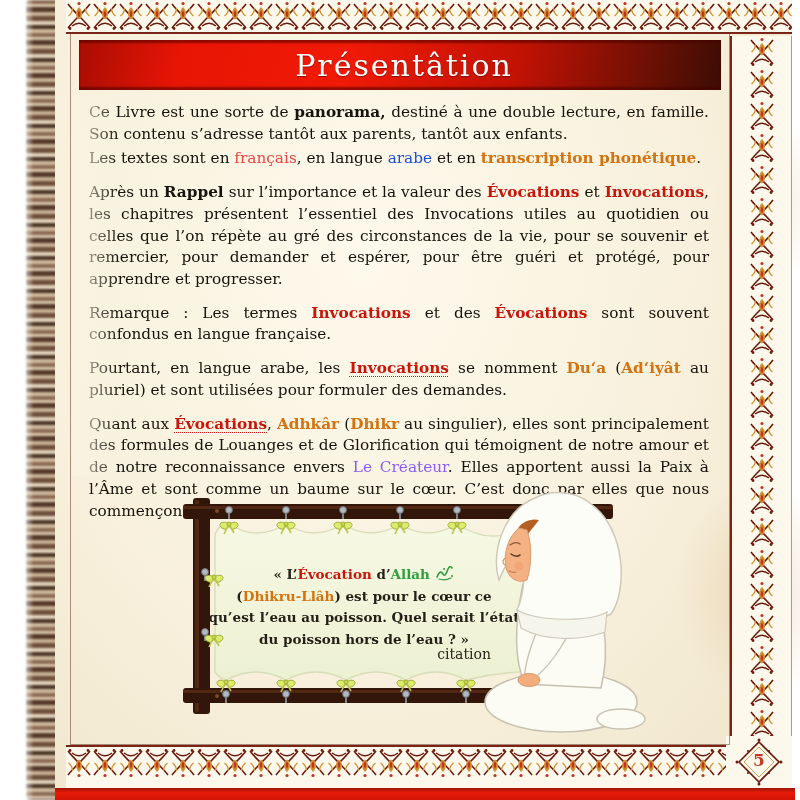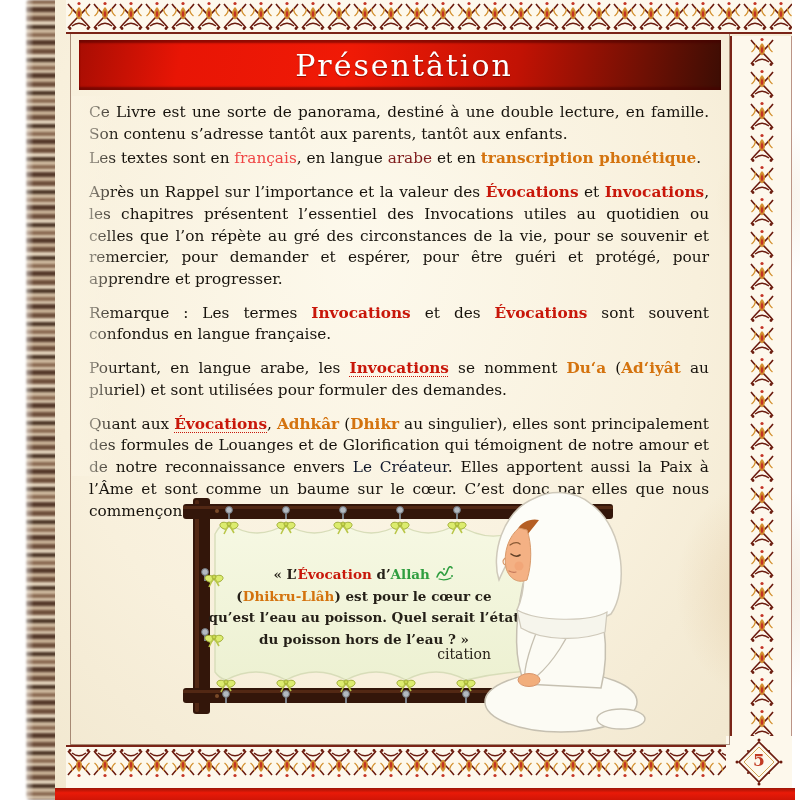--- a/index.html
+++ b/index.html
@@ -51,27 +51,27 @@
     box-shadow:inset 0 3px 2px rgba(70,0,0,.55), inset 0 -3px 2px rgba(70,0,0,.55);
     display:flex;align-items:center;justify-content:center;padding-left:8px;}
   .banner h1{color:#fff;font-weight:400;font-size:30px;letter-spacing:2px;
     text-shadow:0 1px 1px rgba(60,0,0,.5);}
 
   .body-text{padding:12px 20px 0 18px;font-size:15.3px;line-height:1.42;color:#17130d;
     text-align:justify;}
   .body-text p{margin:0 0 12px 0;}
   .body-text p.tight{margin-bottom:3px;}
 
-  .run-b{font-weight:normal}
+  .run-b{font-weight:bold}
   .run-rb{font-weight:bold;color:#c8170a}
   .run-rbu{font-weight:bold;color:#c8170a;text-decoration:underline dotted #c8170a;text-underline-offset:3px;text-decoration-thickness:1px;}
   .run-blue{color:#ef4444}
-  .run-green{color:#7f1d1d}
+  .run-green{color:#1d4ed8}
   .run-ob{color:#d4730e;font-weight:bold;}
-  .run-cyan{color:#0f172a}
+  .run-cyan{color:#8b5cf6}
 
   .left-fade{position:absolute;left:1px;top:62px;width:46px;height:380px;pointer-events:none;
     background:linear-gradient(to right, rgba(250,243,225,.9), rgba(250,243,225,0));}
 
   
   .illustration{position:absolute;left:110px;top:434px;width:480px;height:276px;}
   .illustration > svg{position:absolute;}
   .quote{position:absolute;left:24px;top:96px;width:318px;text-align:center;z-index:2;
     font-weight:bold;font-size:13.5px;line-height:1.6;color:#241f17;}
   .quote .run-green{color:#2f9e3f}

